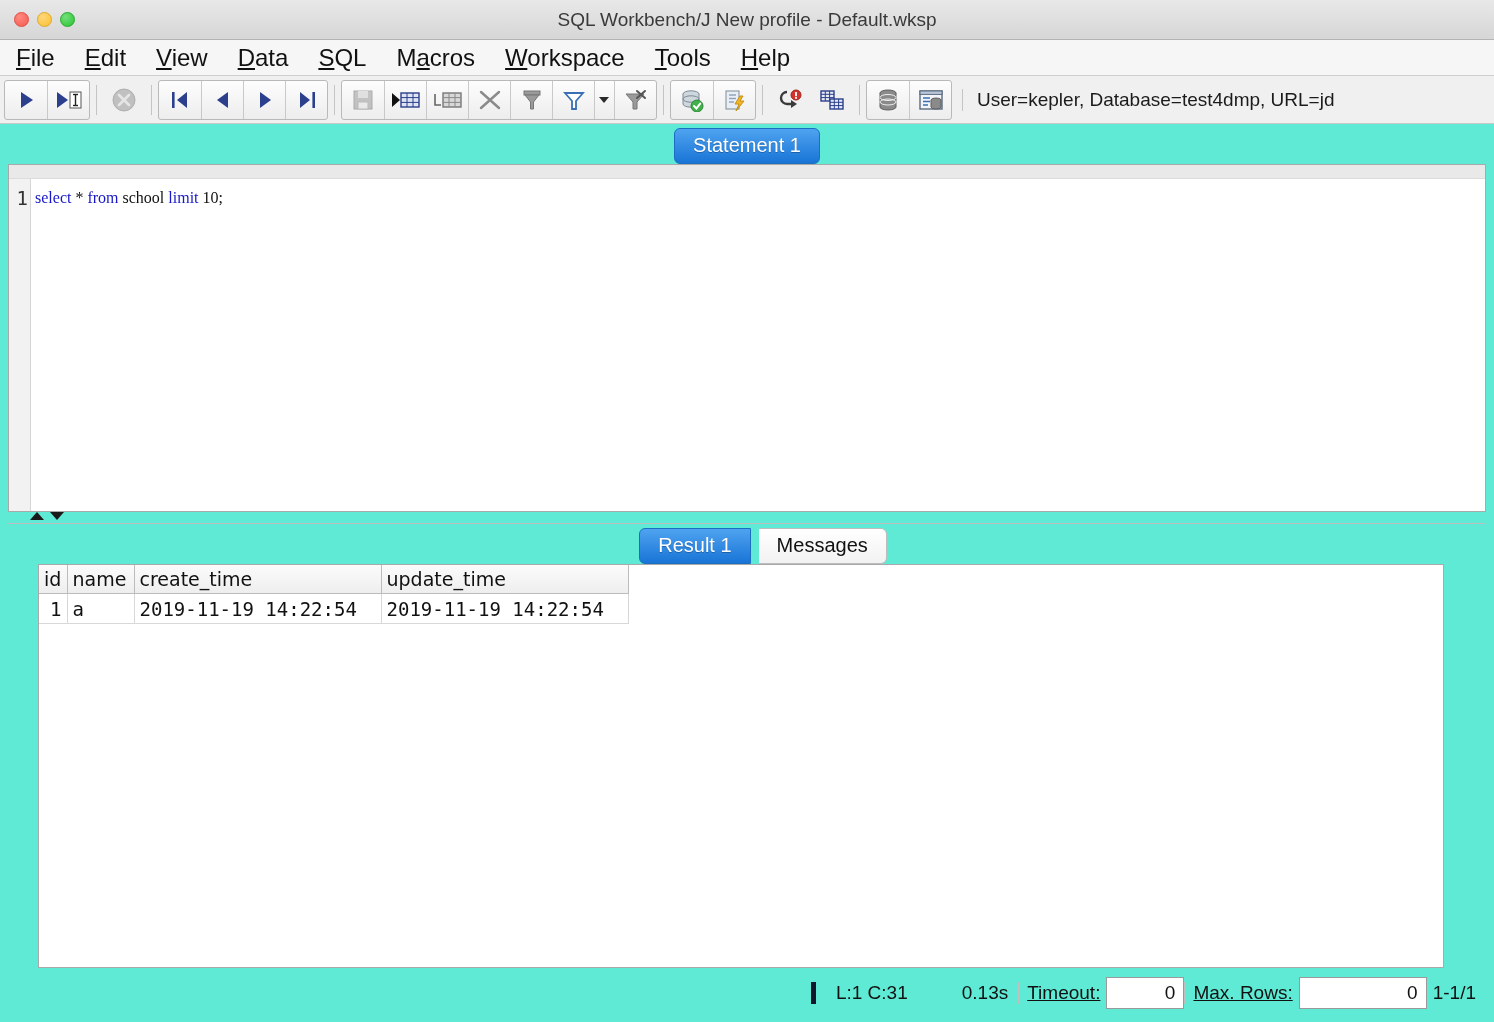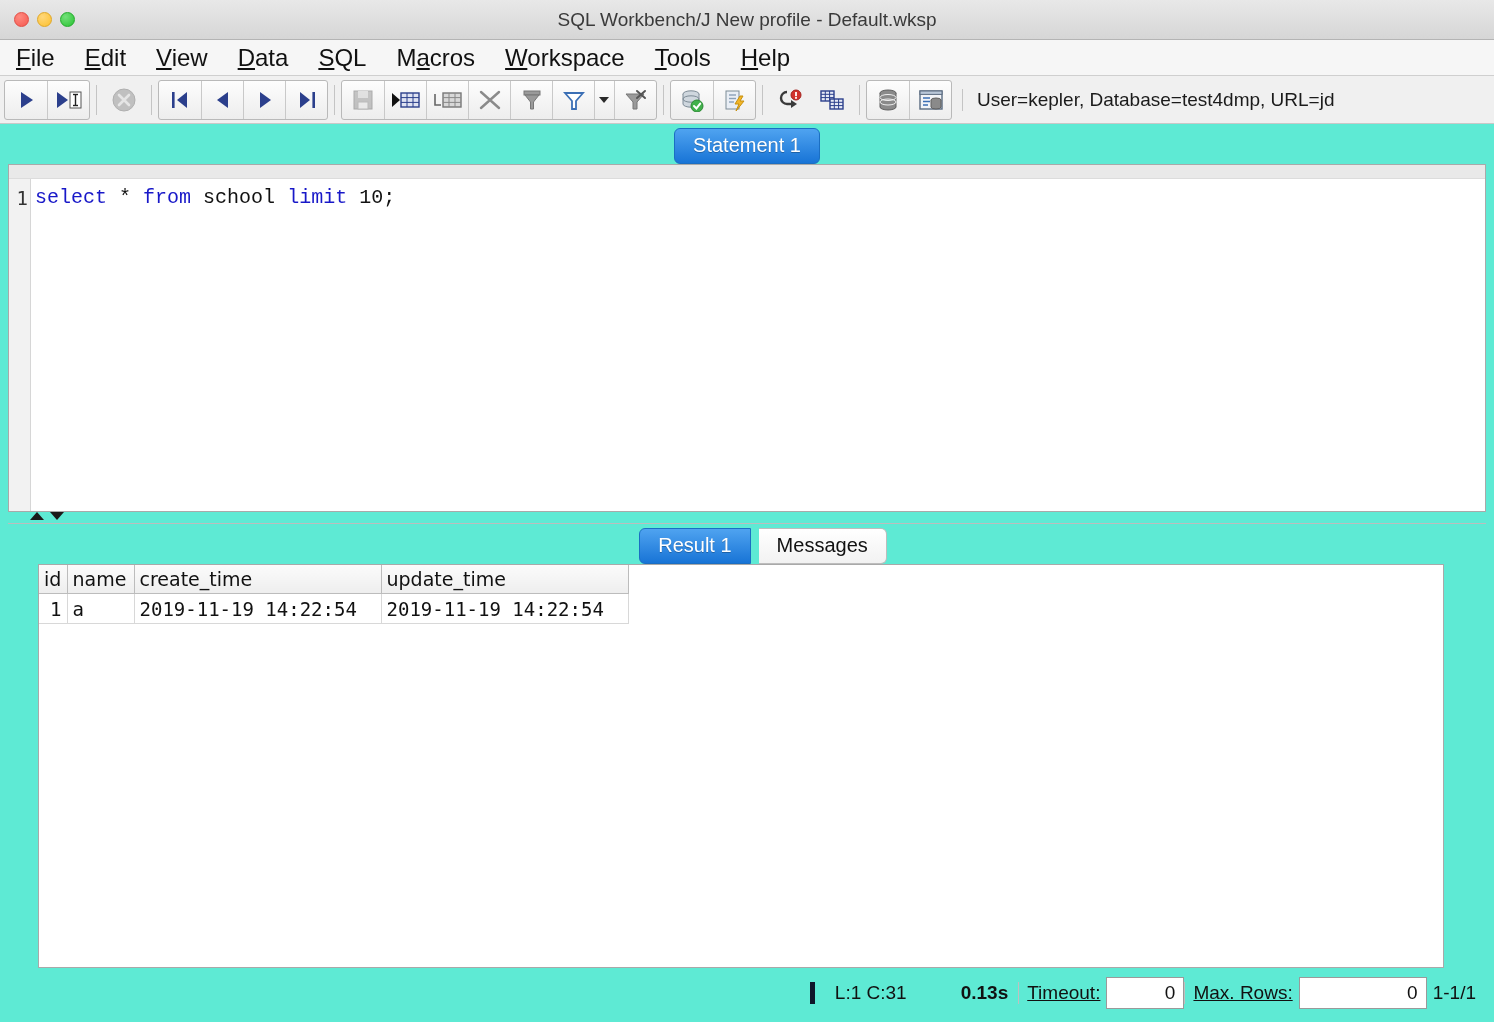--- a/index.html
+++ b/index.html
@@ -153,22 +153,22 @@
     border-right: 1px solid #d6d6d6;
     font-family: "DejaVu Sans Mono", monospace;
     font-size: 19px; color: #333;
     text-align: right;
     padding: 6px 2px 0 0;
     line-height: 26px;
   }
   .codearea {
     flex: 1 1 auto;
     background: #ffffff;
-    font-family: Liberation Mono, monospace;
-    font-size: 20px;
+    font-family: Liberation Serif, serif;
+    font-size: 16px;
     line-height: 26px;
     padding: 6px 0 0 4px;
     white-space: pre;
     color: #111;
   }
   .kw { color: #1818c8; }
   .op { color: #111; }
 
   
   .splitter {
@@ -234,21 +234,21 @@
   
   .statusbar {
     height: 54px; flex: 0 0 54px;
     display: flex; align-items: center; justify-content: flex-end;
     padding: 0 8px 4px 0;
     gap: 0;
     font-size: 19px; color: #111;
   }
   .sb-cell { padding: 0 14px; border-left: 1px solid #c0c0c0; white-space: nowrap; }
   .sb-cell.first { border-left: 5px solid #0f172a; padding-left: 20px; }
-  .sb-plain { padding: 0 10px; white-space: nowrap; font-weight: bold; }
+  .sb-plain { padding: 0 10px; white-space: nowrap; }
   .sb-label { padding: 0 6px 0 8px; white-space: nowrap; text-decoration: underline; }
   .sb-input {
     background: #ffffff;
     border: 1px solid #9a9a9a;
     height: 32px;
     text-align: right;
     padding: 0 8px;
     font-size: 19px;
     font-family: "Liberation Sans", sans-serif;
     color: #111;

